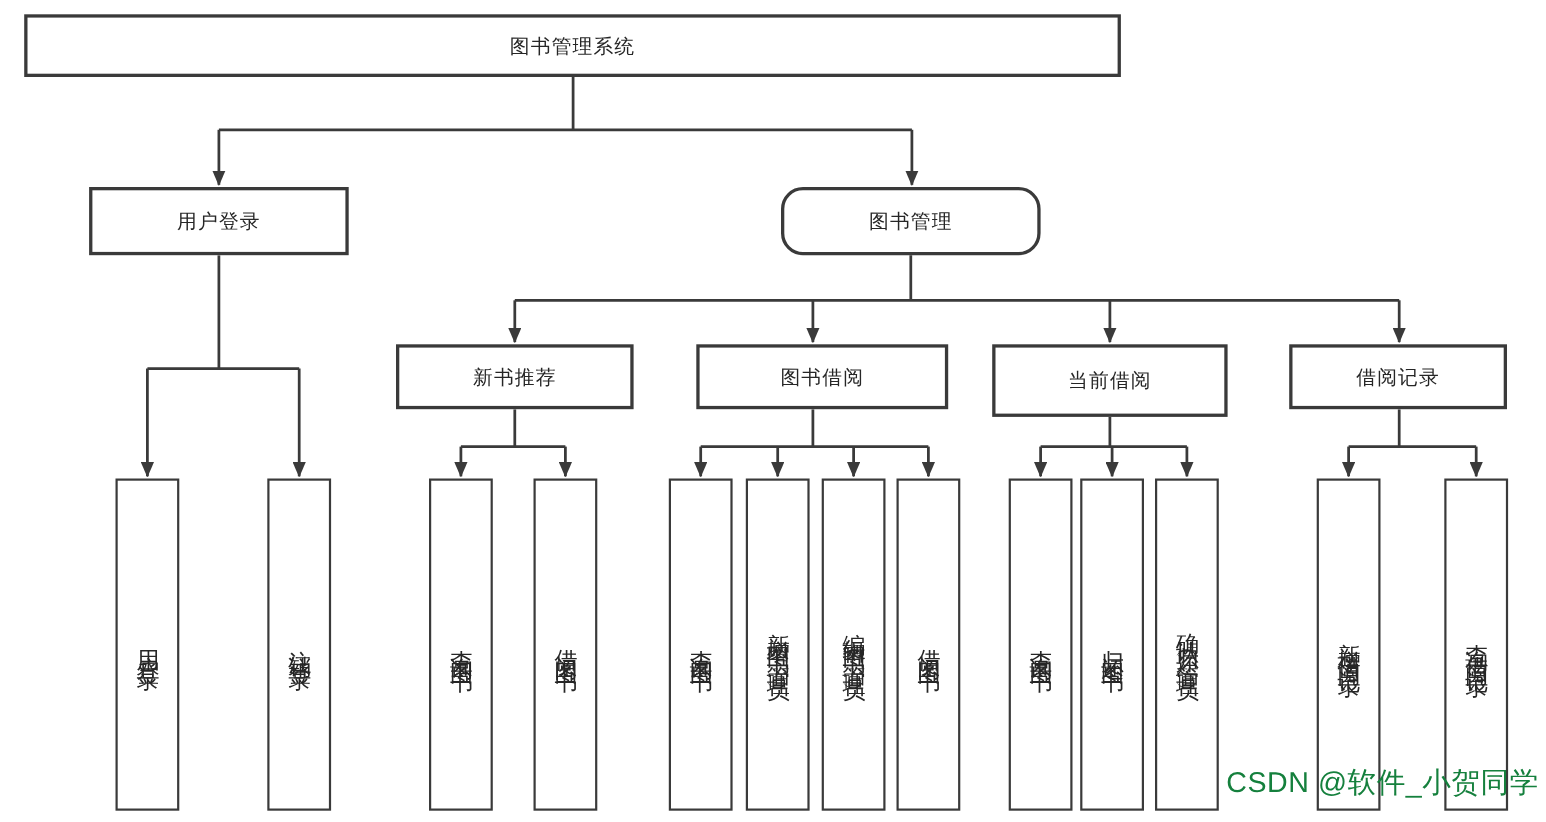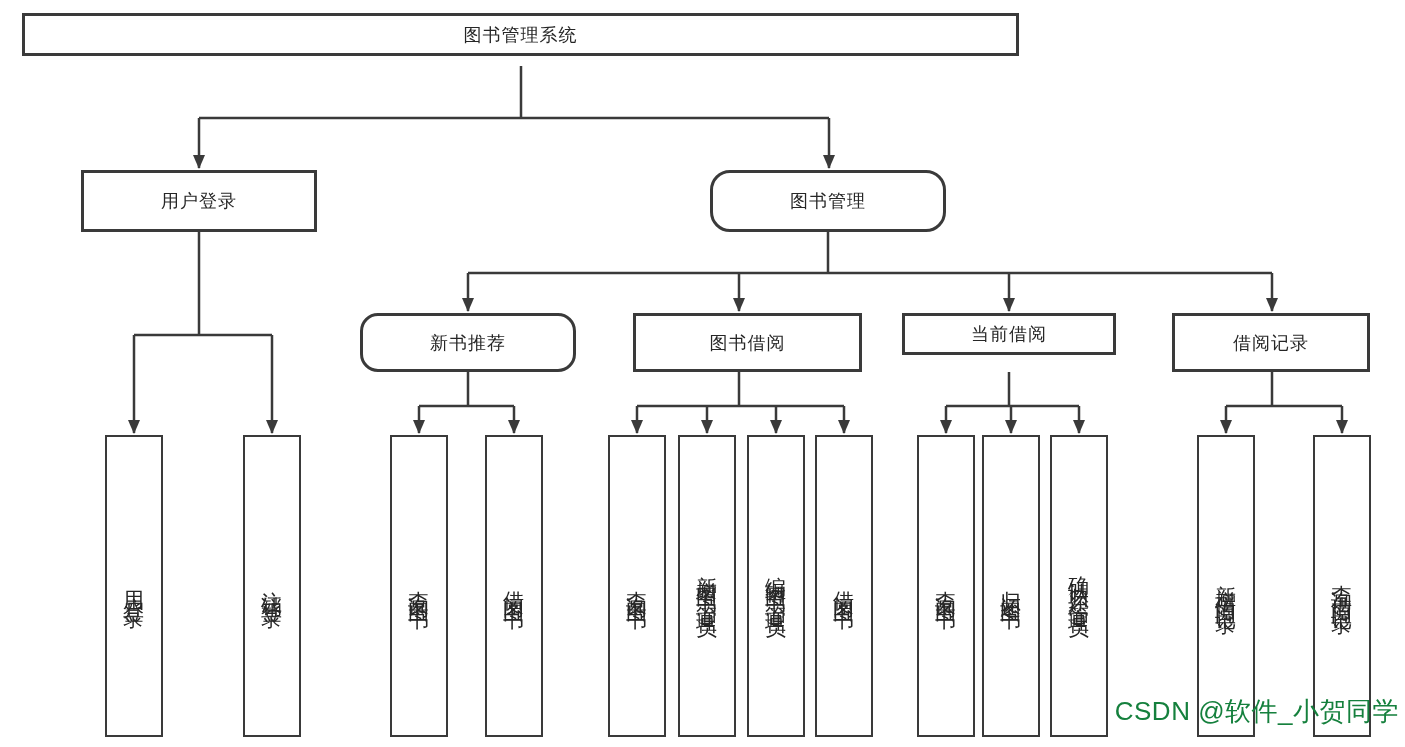--- a/index.html
+++ b/index.html
@@ -47,27 +47,27 @@
     right: 6px;
     bottom: 18px;
     font-size: 26px;
     color: #15803d;
     letter-spacing: 0.5px;
     z-index: 3;
     white-space: nowrap;
   }
 
   
-  #n-root   { left: 22px;  top: 13px;  width: 997px; height: 43px; }
+  #n-root   { left: 22px;  top: 13px;  width: 997px; height: 57px; }
   #n-login  { left: 81px;  top: 170px; width: 236px; height: 62px; }
   #n-mgmt   { left: 710px; top: 170px; width: 236px; height: 62px; border-radius: 20px; }
 
-  #n-newbook { left: 360px;  top: 313px; width: 216px; height: 59px; border-radius: 18px; }
+  #n-newbook { left: 360px;  top: 313px; width: 216px; height: 59px; }
   #n-borrow  { left: 633px;  top: 313px; width: 229px; height: 59px; }
-  #n-current { left: 902px;  top: 313px; width: 214px; height: 42px; }
+  #n-current { left: 902px;  top: 313px; width: 214px; height: 66px; }
   #n-records { left: 1172px; top: 313px; width: 198px; height: 59px; justify-content: center; }
 
   .leaf { top: 435px; width: 58px; height: 302px; border-width: 2.5px; }
   #l-ul1 { left: 105px; }
   #l-ul2 { left: 243px; }
   #l-nb1 { left: 390px; }
   #l-nb2 { left: 485px; }
   #l-bb1 { left: 608px; }
   #l-bb2 { left: 678px; }
   #l-bb3 { left: 747px; }

